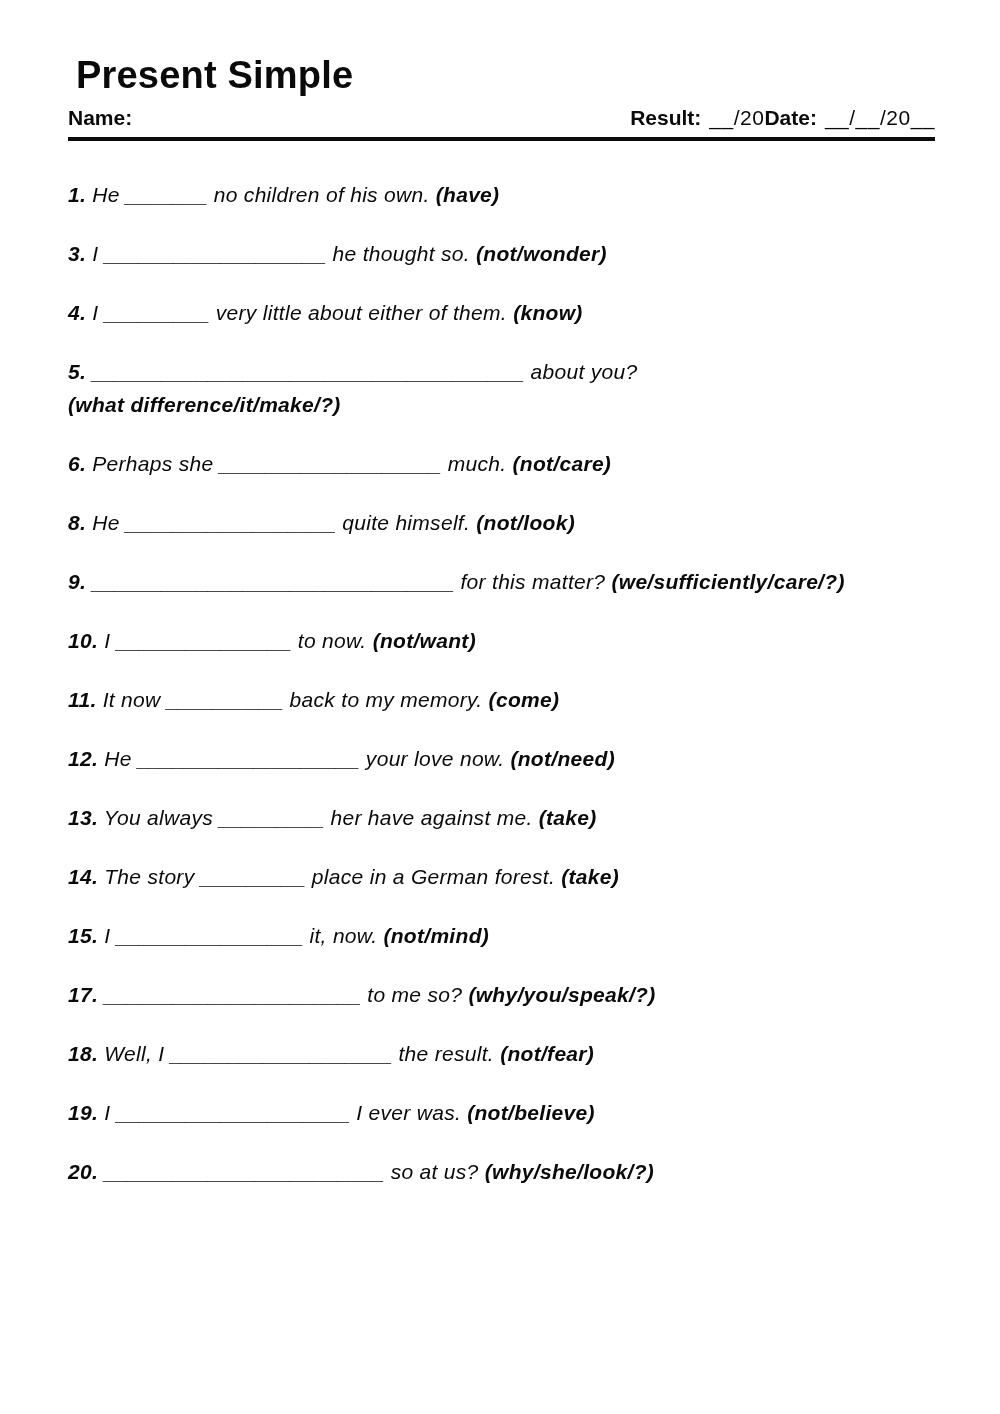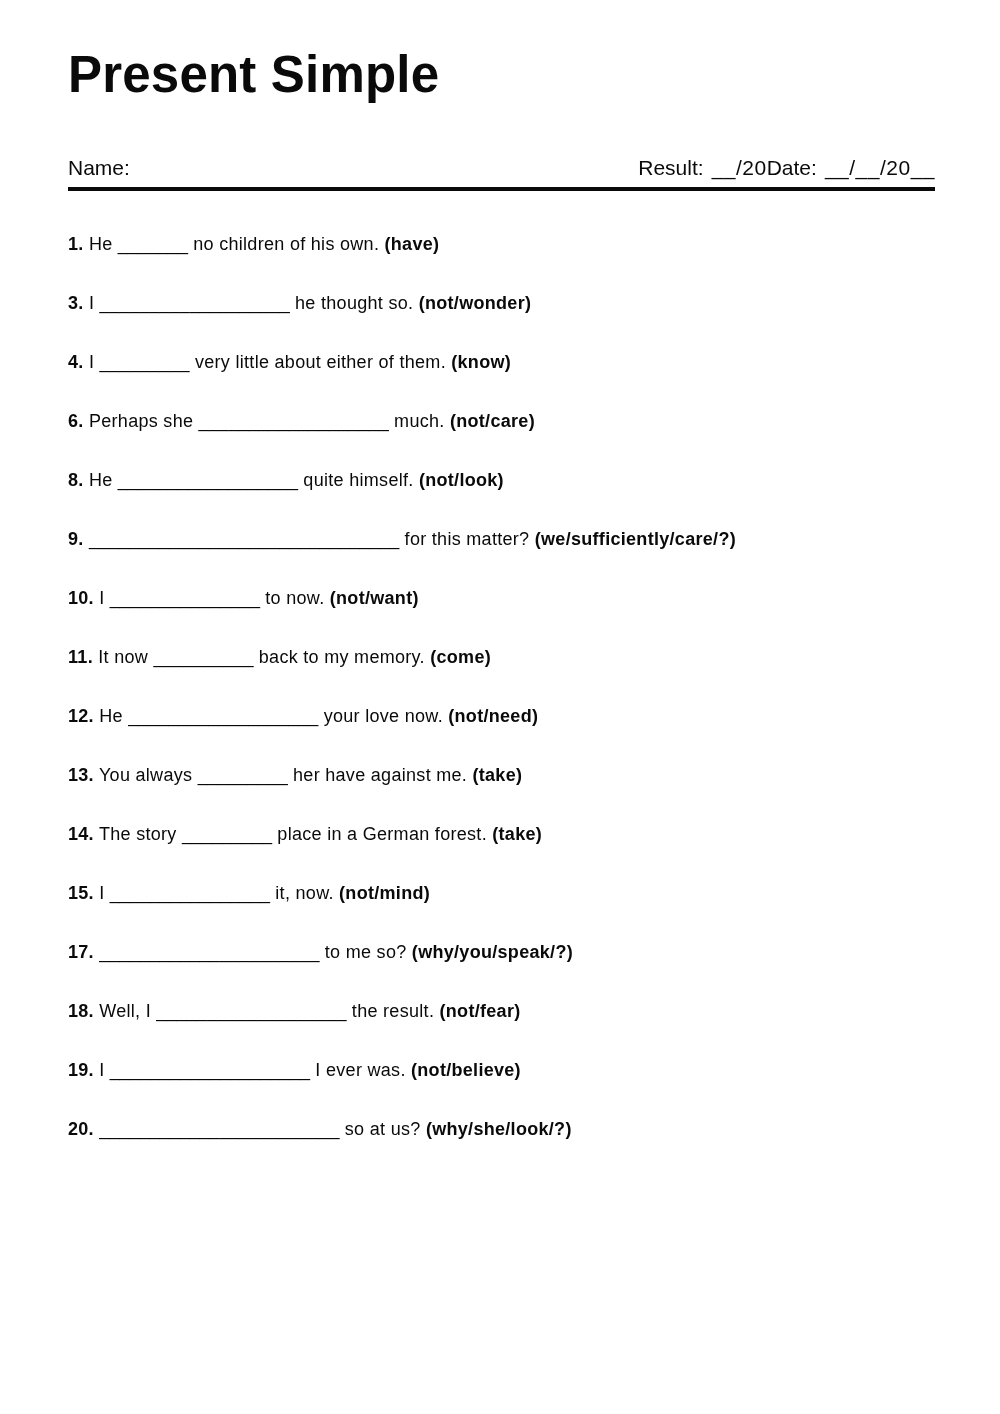--- a/index.html
+++ b/index.html
@@ -11,67 +11,67 @@
     width: 1000px;
     height: 1414px;
     overflow: hidden;
     color: #0a0a0a;
     font-family: "Liberation Sans", "DejaVu Sans", sans-serif;
   }
   .page {
     padding: 46px 65px 0 68px;
   }
   .doc-title {
-    font-size: 51px;
+    font-size: 38px;
     font-weight: bold;
     line-height: 1.12;
-    margin: 0;
+    margin: 8px;
     letter-spacing: 0.2px;
   }
   .header-row {
     display: flex;
     justify-content: space-between;
     align-items: flex-end;
     font-size: 21px;
     margin-top: 9px;
   }
   .header-left {
     display: flex;
     flex: 1;
   }
   .header-right {
     display: flex;
     white-space: nowrap;
   }
   .field-label {
-    font-weight: normal;
-    margin-top: 44px;
+    font-weight: bold;
   }
   .field-value {
     font-weight: normal;
     margin-left: 8px;
     letter-spacing: 0.5px;
   }
   .name-write-area {
     flex: 1;
     min-width: 60px;
   }
   .header-rule {
     height: 4px;
     background: #0a0a0a;
     margin-top: 7px;
   }
   .questions {
     margin-top: 37px;
   }
   .question {
-    font-size: 18px;
+    font-size: 21px;
     line-height: 33px;
     margin: 0 0 26px 0;
     letter-spacing: 0.3px;
+    font-style: italic;
   }
   .qnum {
     font-weight: bold;
   }
   .qhint {
     font-weight: bold;
   }
   .qblank {
     letter-spacing: 0;
   }
@@ -97,20 +97,21 @@
       </span>
     </div>
   </div>
 
   <div class="header-rule"></div>
 
   <div class="questions">
       <p class="question"><span class="qnum">1.</span><span class="qtext"> He </span><span class="qblank">_______</span><span class="qtext"> no children of his own. </span><span class="qhint">(have)</span></p>
       <p class="question"><span class="qnum">3.</span><span class="qtext"> I </span><span class="qblank">___________________</span><span class="qtext"> he thought so. </span><span class="qhint">(not/wonder)</span></p>
       <p class="question"><span class="qnum">4.</span><span class="qtext"> I </span><span class="qblank">_________</span><span class="qtext"> very little about either of them. </span><span class="qhint">(know)</span></p>
+      <p class="question"><span class="qnum">5.</span><span class="qtext"> </span><span class="qblank">_____________________________________</span><span class="qtext"> about you? </span><br><span class="qhint">(what difference/it/make/?)</span></p>
       <p class="question"><span class="qnum">6.</span><span class="qtext"> Perhaps she </span><span class="qblank">___________________</span><span class="qtext"> much. </span><span class="qhint">(not/care)</span></p>
       <p class="question"><span class="qnum">8.</span><span class="qtext"> He </span><span class="qblank">__________________</span><span class="qtext"> quite himself. </span><span class="qhint">(not/look)</span></p>
       <p class="question"><span class="qnum">9.</span><span class="qtext"> </span><span class="qblank">_______________________________</span><span class="qtext"> for this matter? </span><span class="qhint">(we/sufficiently/care/?)</span></p>
       <p class="question"><span class="qnum">10.</span><span class="qtext"> I </span><span class="qblank">_______________</span><span class="qtext"> to now. </span><span class="qhint">(not/want)</span></p>
       <p class="question"><span class="qnum">11.</span><span class="qtext"> It now </span><span class="qblank">__________</span><span class="qtext"> back to my memory. </span><span class="qhint">(come)</span></p>
       <p class="question"><span class="qnum">12.</span><span class="qtext"> He </span><span class="qblank">___________________</span><span class="qtext"> your love now. </span><span class="qhint">(not/need)</span></p>
       <p class="question"><span class="qnum">13.</span><span class="qtext"> You always </span><span class="qblank">_________</span><span class="qtext"> her have against me. </span><span class="qhint">(take)</span></p>
       <p class="question"><span class="qnum">14.</span><span class="qtext"> The story </span><span class="qblank">_________</span><span class="qtext"> place in a German forest. </span><span class="qhint">(take)</span></p>
       <p class="question"><span class="qnum">15.</span><span class="qtext"> I </span><span class="qblank">________________</span><span class="qtext"> it, now. </span><span class="qhint">(not/mind)</span></p>
       <p class="question"><span class="qnum">17.</span><span class="qtext"> </span><span class="qblank">______________________</span><span class="qtext"> to me so? </span><span class="qhint">(why/you/speak/?)</span></p>

